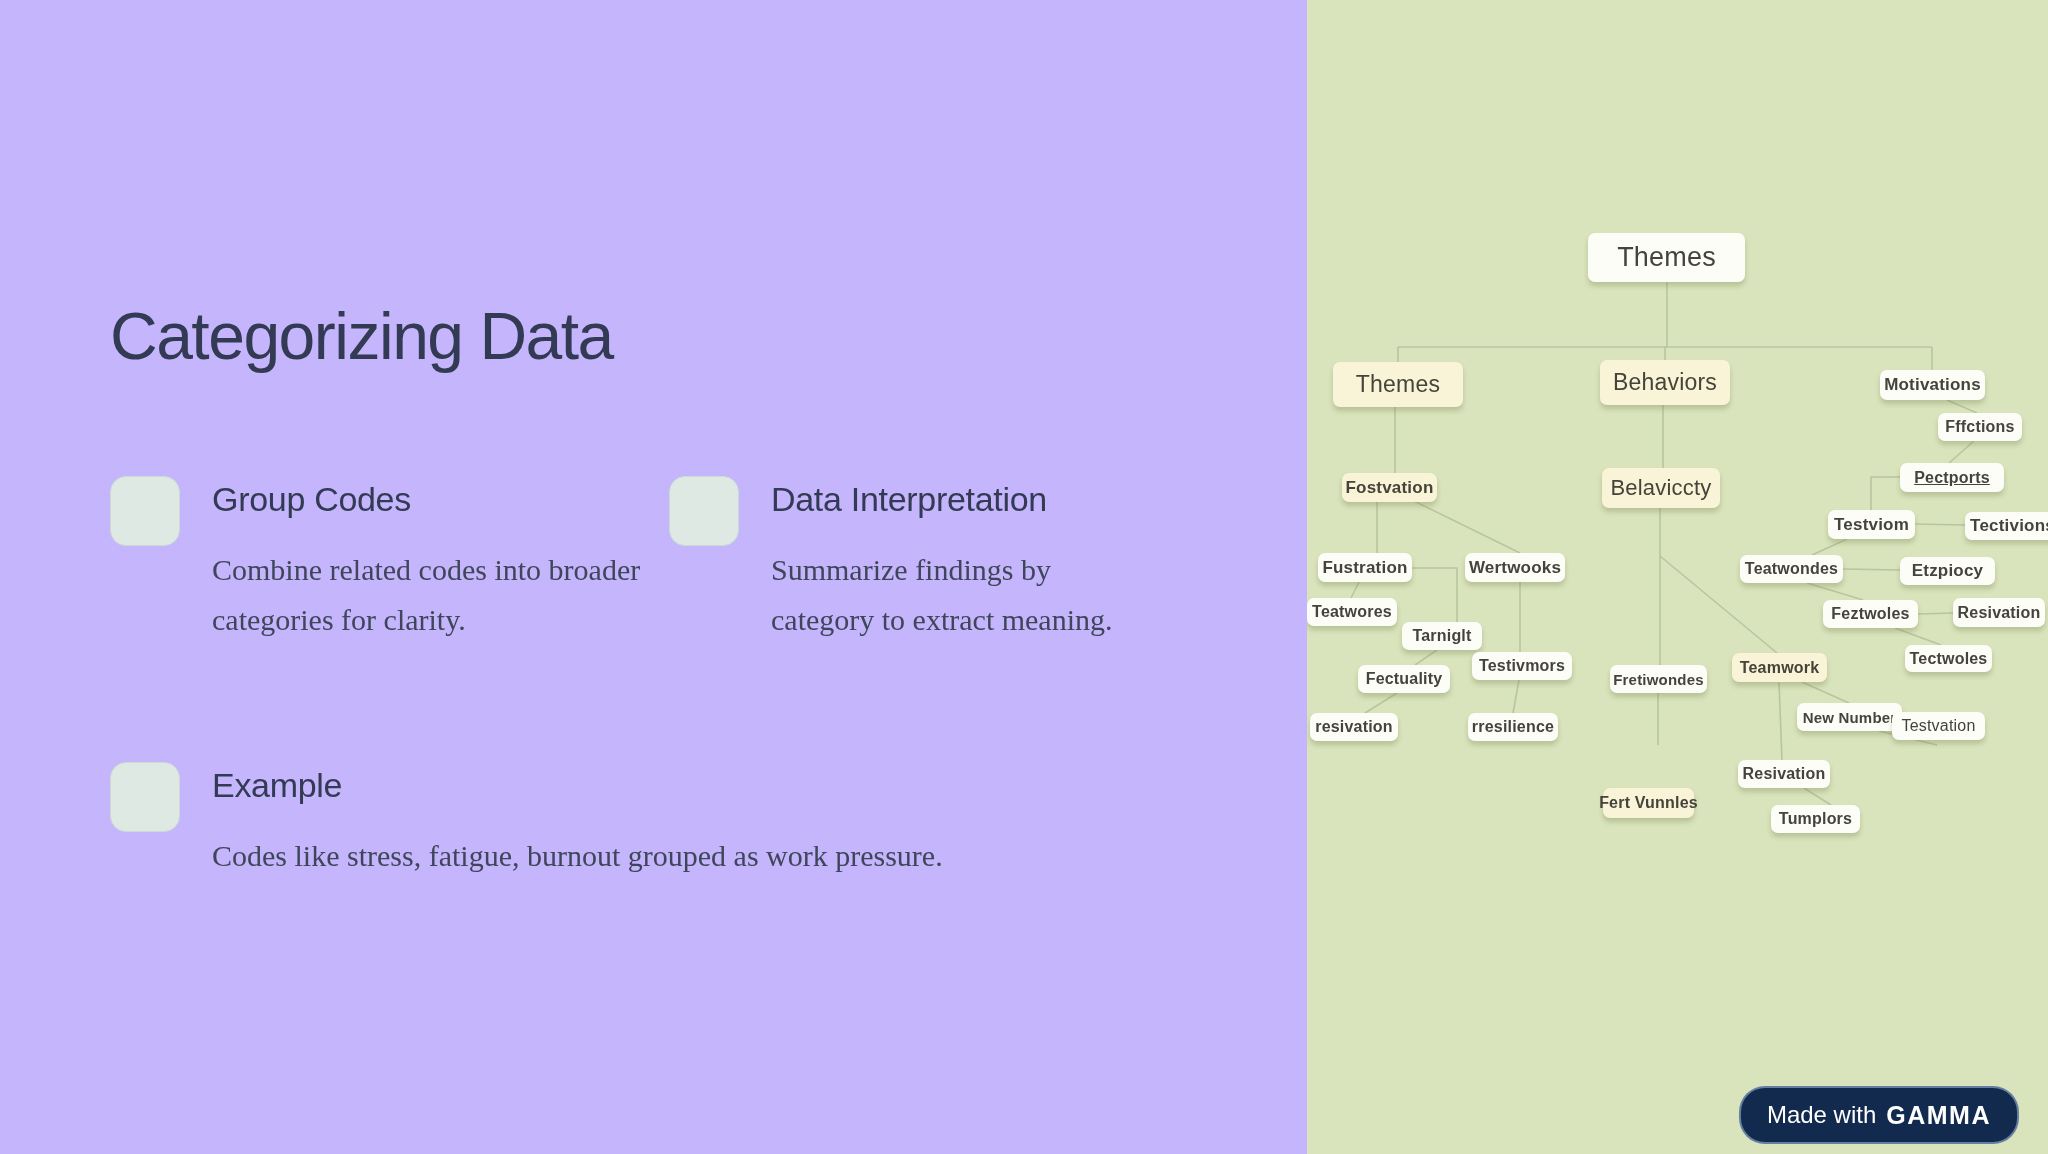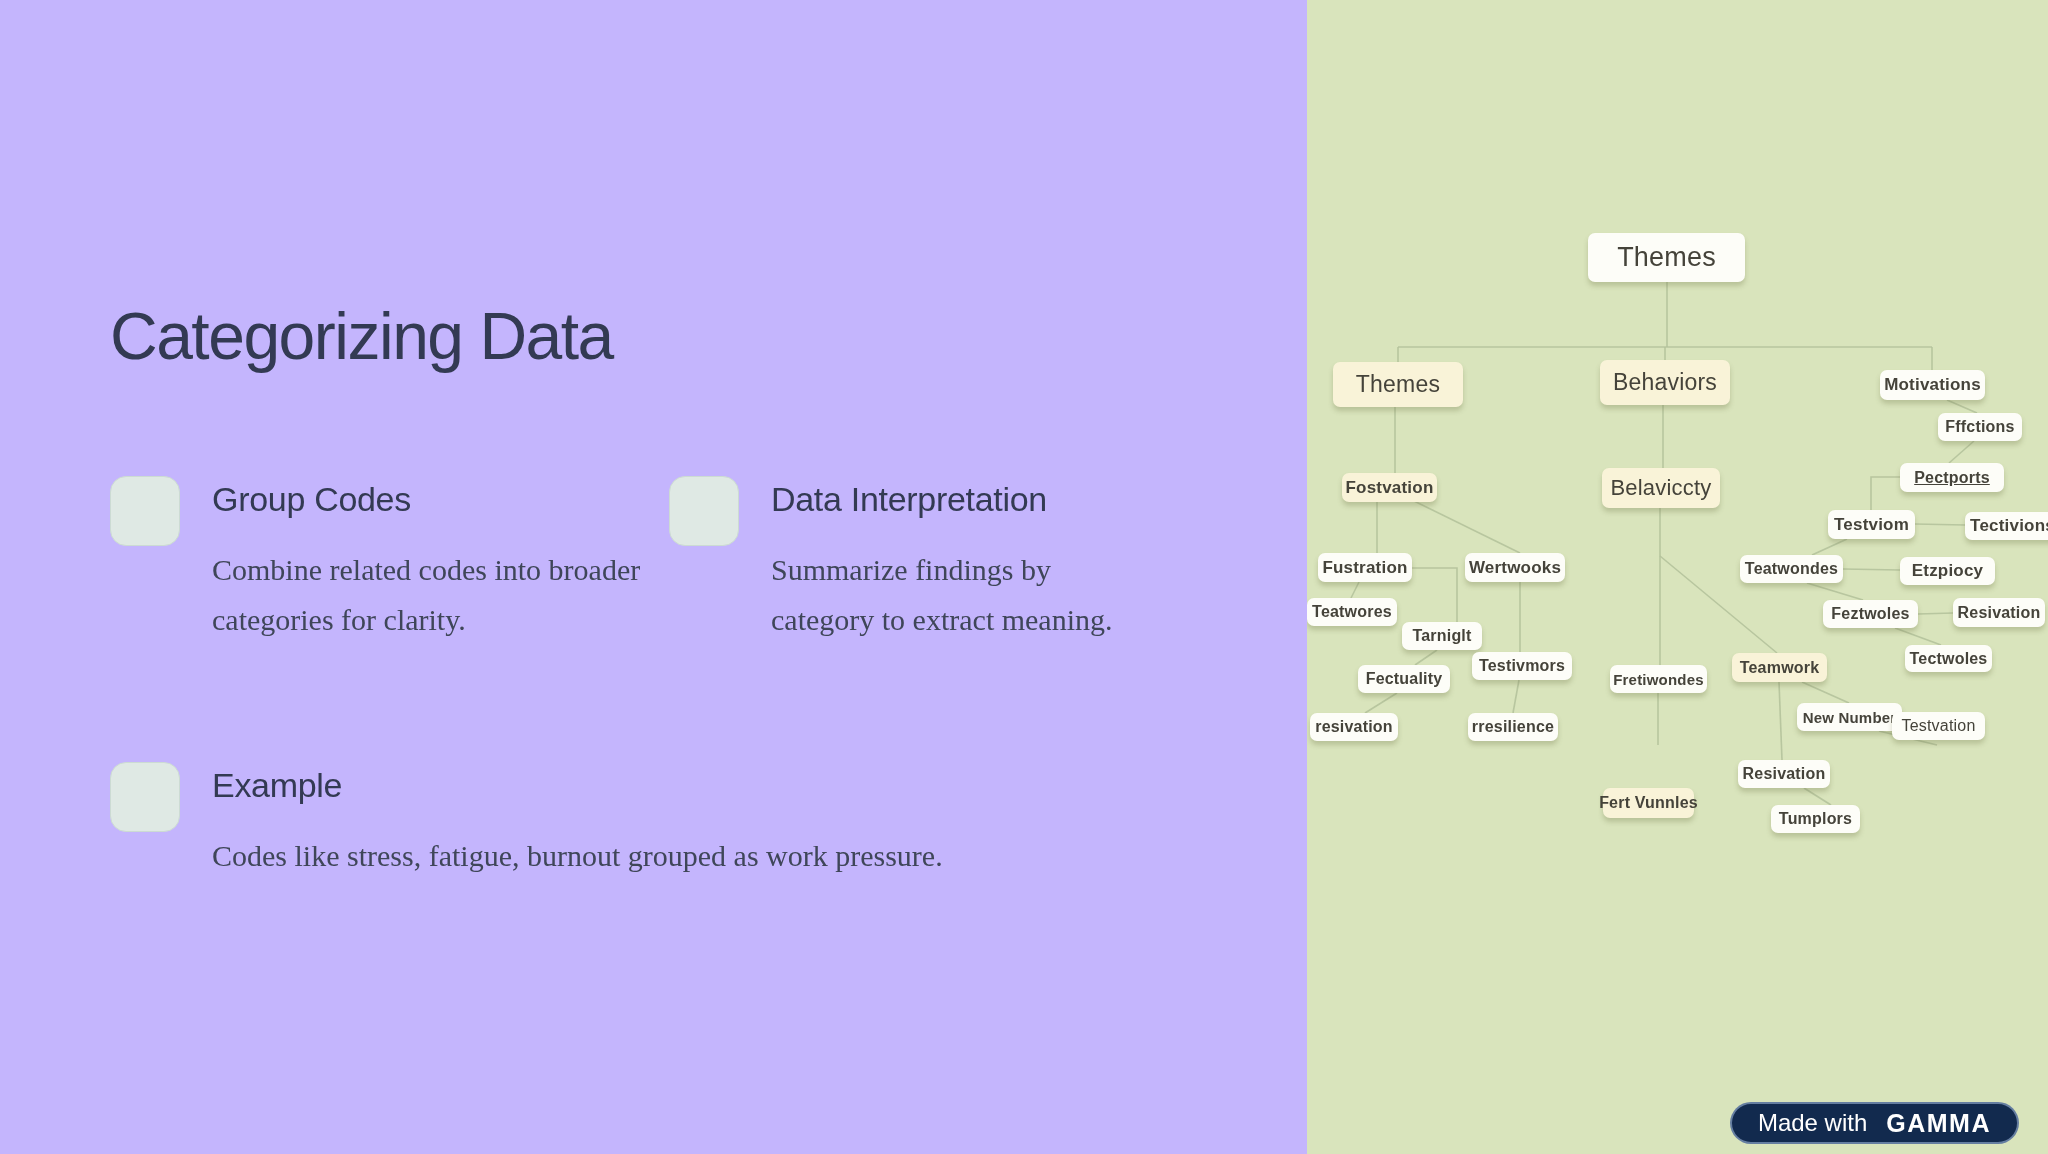--- a/index.html
+++ b/index.html
@@ -46,23 +46,23 @@
   .node{
     position:absolute;display:flex;align-items:center;justify-content:center;
     background:#fdfdf8;border-radius:7px;color:#45433a;
     box-shadow:0 4px 5px rgba(110,115,70,.3);
     white-space:nowrap;letter-spacing:.2px;box-sizing:border-box;
   }
   .node.cream{background:#f9f3d8;}
 
   
   .gamma-badge{
-    position:absolute;right:29px;bottom:10px;height:42px;padding:0 26px;
+    position:absolute;right:29px;bottom:10px;height:58px;padding:0 26px;
     border-radius:26px;background:#122a4e;border:2px solid rgba(170,195,230,.55);
-    display:flex;align-items:center;gap:19px;color:#ffffff;
+    display:flex;align-items:center;gap:10px;color:#ffffff;
     font-size:24px;box-sizing:border-box;cursor:pointer;
   }
   .gamma-badge .brand{font-weight:700;font-size:25px;letter-spacing:1.5px;}
 </style>
 </head>
 <body>
 
 <div class="slide">
 
   <div class="left-panel">

